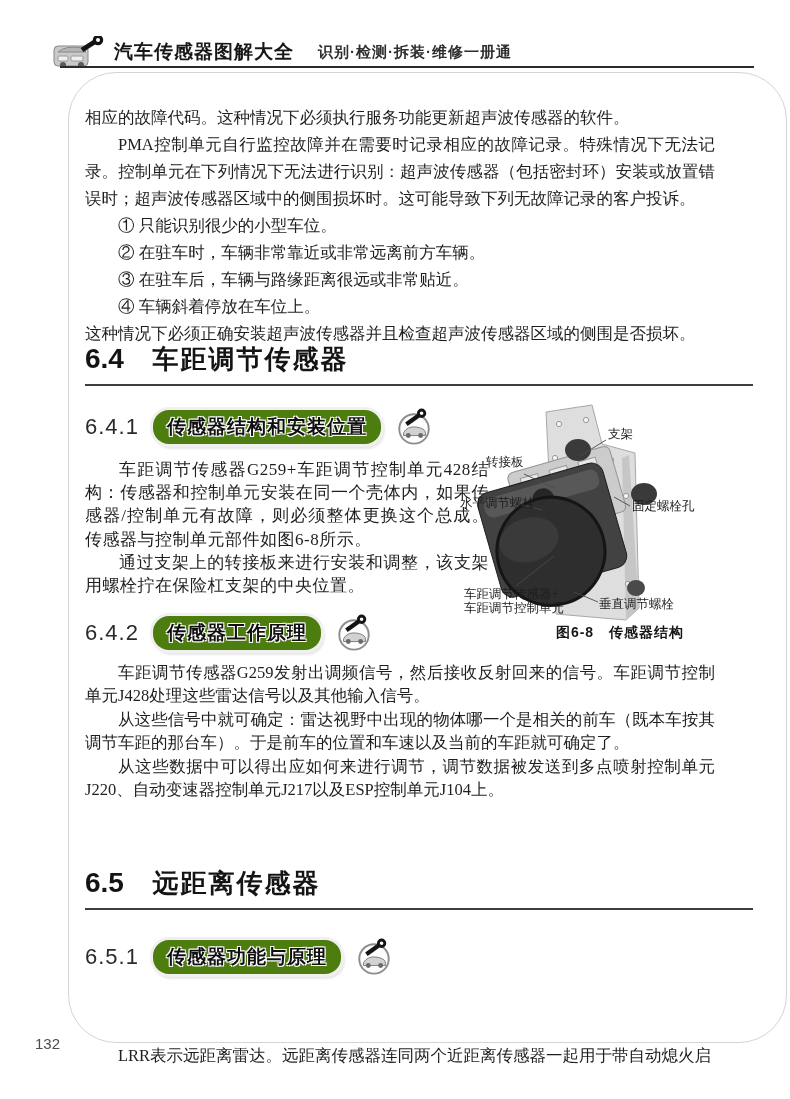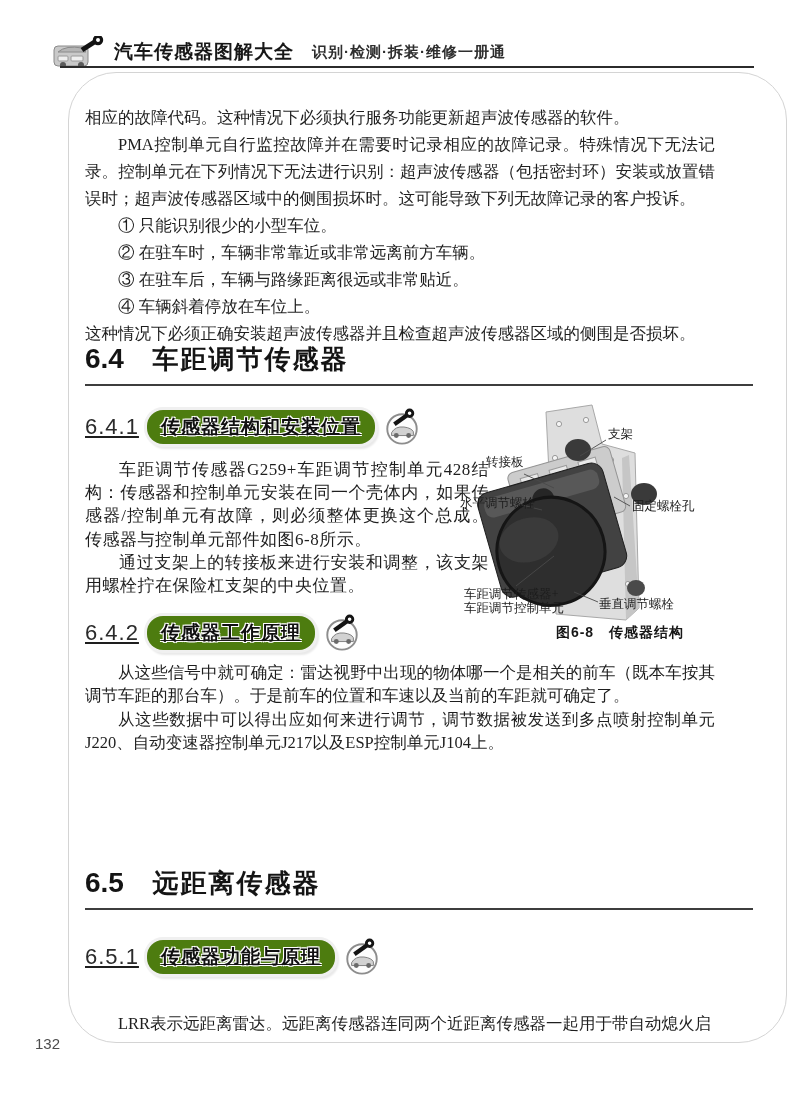--- a/index.html
+++ b/index.html
@@ -5,40 +5,40 @@
   * { margin:0; padding:0; box-sizing:border-box; }
   html,body { background:#ffffff; }
   .page {
     position:relative; width:790px; height:1099px; background:#fff; overflow:hidden;
     font-family:"Liberation Serif", serif; color:#1e1e1e;
   }
   
   .header { position:absolute; left:52px; top:36px; display:flex; align-items:center; gap:10px; }
   .logo { width:52px; height:32px; flex:0 0 auto; }
   .book-title { font-family:"Liberation Sans", sans-serif; font-weight:bold; font-size:19px; color:#171717; letter-spacing:1px; }
-  .book-sub { font-family:"Liberation Sans", sans-serif; font-weight:bold; font-size:15px; color:#2e2e2e; letter-spacing:1px; margin-left:8px; }
+  .book-sub { font-family:"Liberation Sans", sans-serif; font-weight:bold; font-size:15px; color:#2e2e2e; letter-spacing:1px; margin-left:14px; }
   .header-rule { position:absolute; left:60px; top:66px; width:694px; height:2px; background:#2b2b2b; }
   
   .frame { position:absolute; left:68px; top:72px; width:719px; height:971px;
            border:1.5px solid #d4d4d4; border-radius:48px; }
   
   .blk { position:absolute; left:85px; width:630px; text-align:justify; }
   .intro { top:104px; font-size:16.5px; line-height:27px; }
   .b642  { top:661px; font-size:16.5px; line-height:23.4px; }
   .ind { text-indent:2em; }
   .col641 { position:absolute; left:85px; top:458px; width:404px; text-align:justify;
             font-size:17px; line-height:23.2px; letter-spacing:0.5px; }
-  .lastp { top:1012px; font-size:16.5px; line-height:23px; }
+  .lastp { top:1044px; font-size:16.5px; line-height:23px; }
   
   .sec-h { position:absolute; left:85px; width:668px; border-bottom:2.5px solid #3e3e3e;
            padding-bottom:7px; font-family:"Liberation Sans", sans-serif; font-weight:bold; color:#141414; }
   .sec-h .num { font-size:28px; }
   .sec-h .ttl { font-size:26px; margin-left:24px; letter-spacing:2px; }
-  .sub-h { position:absolute; left:85px; display:flex; align-items:center; gap:8px;
-           font-family:"Liberation Sans", sans-serif;text-decoration:underline; }
+  .sub-h { position:absolute; left:85px; display:flex; align-items:center; gap:14px;
+           font-family:"Liberation Sans", sans-serif; }
   .sub-num { font-size:22px; color:#2b2b2b; letter-spacing:1px; }
   .pill { background:#4d7c0f; border-radius:16px; padding:4px 14px; font-weight:bold; font-size:19px;
           color:#101010; letter-spacing:1px; box-shadow:0 0 0 3px #f0f0f0, 2px 3px 2px 2px #e9e9e9;
           text-shadow:1px 1px 0 #fff,-1px -1px 0 #fff,1px -1px 0 #fff,-1px 1px 0 #fff; }
   .badge { width:38px; height:38px; flex:0 0 auto; }
   
   .figure { position:absolute; left:458px; top:398px; width:300px; height:255px; }
   .fig-svg { position:absolute; left:0; top:0; width:300px; height:250px; }
   .flb { position:absolute; font-size:12.5px; line-height:13.5px; color:#1c1c1c; white-space:nowrap;
          font-family:"Liberation Serif", serif; }
@@ -170,20 +170,21 @@
       <circle cx="14" cy="29" r="2.6" fill="#6a6a6a"></circle>
         <circle cx="27" cy="29" r="2.6" fill="#6a6a6a"></circle>
       <g stroke="#141414" fill="none">
         <path d="M12,17 L26,7" stroke-width="4.5"></path>
         <circle cx="28" cy="5.5" r="3.4" stroke-width="3"></circle>
       </g>
     </svg>
   </div>
 
   <div class="blk b642">
+    <p class="ind">车距调节传感器G259发射出调频信号，然后接收反射回来的信号。车距调节控制单元J428处理这些雷达信号以及其他输入信号。</p>
     <p class="ind">从这些信号中就可确定：雷达视野中出现的物体哪一个是相关的前车（既本车按其调节车距的那台车）。于是前车的位置和车速以及当前的车距就可确定了。</p>
     <p class="ind">从这些数据中可以得出应如何来进行调节，调节数据被发送到多点喷射控制单元J220、自动变速器控制单元J217以及ESP控制单元J104上。</p>
   </div>
 
   <div class="sec-h" style="top:866px">
     <span class="num">6.5</span>
     <span class="ttl">远距离传感器</span>
   </div>
 
   <div class="sub-h" style="top:938px">

